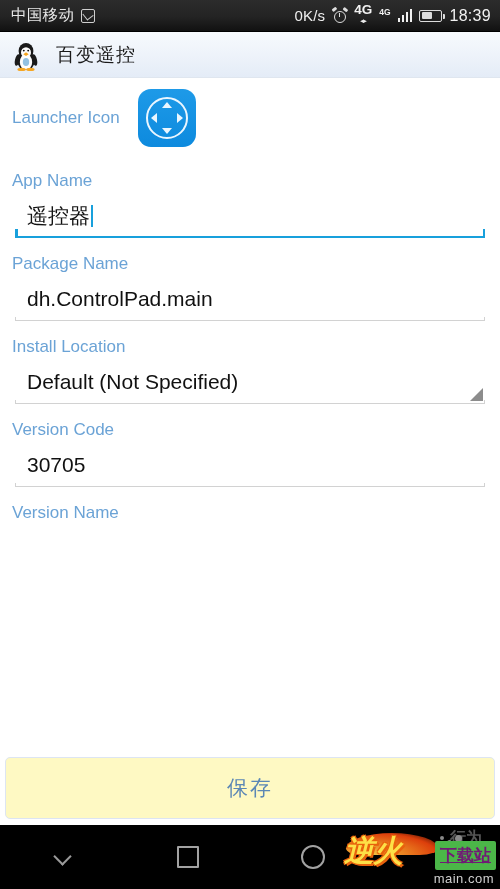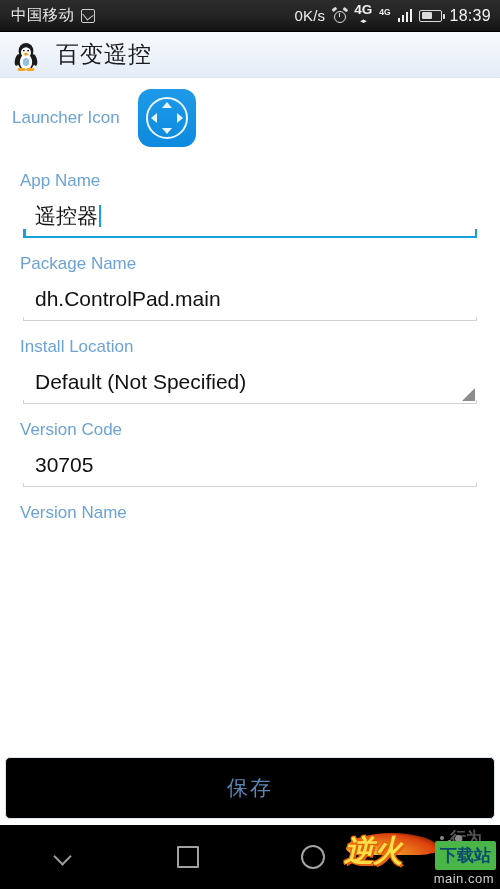--- a/index.html
+++ b/index.html
@@ -60,42 +60,42 @@
   .clock { font-size: 16px; color: #f2f2f2; letter-spacing: .3px; }
 
   
   .titlebar {
     height: 46px; width: 100%;
     background: linear-gradient(to bottom, #f7fafd 0%, #eef3fa 50%, #e4ecf7 100%);
     display: flex; align-items: center; padding-left: 11px;
     border-bottom: 1px solid #dfe6ef;
   }
   .tux { width: 30px; height: 32px; position: relative; flex: none; }
-  .app-title { font-size: 23px; color: #1a1a1a; margin-left: 15px; letter-spacing: 1px; font-weight: 500; }
+  .app-title { font-size: 19px; color: #1a1a1a; margin-left: 15px; letter-spacing: 1px; font-weight: 500; }
 
   
   .content { position: absolute; top: 78px; left: 0; right: 0; bottom: 64px; background: #fff; }
   .launcher-row { display: flex; align-items: center; padding: 11px 0 8px 12px; }
   .launcher-label { font-size: 17px; color: #6ba3d6; }
   .dpad-icon {
     width: 58px; height: 58px; margin-left: 18px; border-radius: 13px;
     background: linear-gradient(to bottom, #1e9ae8 0%, #0d8ade 100%);
     position: relative; flex: none;
   }
   .dpad-ring {
     position: absolute; left: 50%; top: 50%; transform: translate(-50%,-50%);
     width: 42px; height: 42px; border: 2px solid #eaf6ff; border-radius: 50%;
   }
   .dpad-ring i { position: absolute; width: 0; height: 0; }
   .dp-up { left: 50%; top: 3px; margin-left: -5px; border-left: 5px solid transparent; border-right: 5px solid transparent; border-bottom: 6px solid #eaf6ff; }
   .dp-dn { left: 50%; bottom: 3px; margin-left: -5px; border-left: 5px solid transparent; border-right: 5px solid transparent; border-top: 6px solid #eaf6ff; }
   .dp-lf { top: 50%; left: 3px; margin-top: -5px; border-top: 5px solid transparent; border-bottom: 5px solid transparent; border-right: 6px solid #eaf6ff; }
   .dp-rt { top: 50%; right: 3px; margin-top: -5px; border-top: 5px solid transparent; border-bottom: 5px solid transparent; border-left: 6px solid #eaf6ff; }
 
-  .field { padding: 0 19px; margin-top: 16px; }
+  .field { padding: 0 11px; margin-top: 16px; }
   .field-label { font-size: 17px; color: #6ba3d6; padding-left: 1px; }
   .field-box { position: relative; margin-top: 7px; height: 40px; }
   .field-value {
     font-size: 21px; color: #111; padding-left: 16px; line-height: 36px;
     white-space: nowrap; overflow: hidden;
   }
   .underline-grey { position: absolute; left: 4px; right: 4px; bottom: 0; height: 1px; background: #d2d2d2; }
   .underline-grey::before, .underline-grey::after {
     content:""; position:absolute; bottom:0; width:1px; height:4px; background:#d2d2d2;
   }
@@ -111,21 +111,21 @@
 
   .spinner-tri {
     position: absolute; right: 6px; bottom: 3px; width: 0; height: 0;
     border-left: 13px solid transparent; border-bottom: 13px solid #8c8c8c;
   }
 
   
   .buttons { position: absolute; left: 0; right: 0; bottom: 64px; display: flex; gap: 5px; padding: 0 5px 6px 5px; }
   .btn {
     flex: 1; height: 62px; border-radius: 5px;
-    background: #000000; border: 1px solid #dde5f2;
+    background: #fef9c3; border: 1px solid #dde5f2;
     display: flex; align-items: center; justify-content: center;
     color: #5b87b5; font-size: 21px; letter-spacing: 2px;
   }
 
   
   .navbar { position: absolute; left: 0; right: 0; bottom: 0; height: 64px; background: #000; display: flex; align-items: center; }
   .nav-btn { flex: 1; display: flex; align-items: center; justify-content: center; height: 100%; }
   .chev { width: 17px; height: 17px; position: relative; }
   .chev::after {
     content:""; position:absolute; left:2px; top:1px; width:11px; height:11px;
@@ -141,21 +141,21 @@
     font-size: 30px; font-weight: bold; color: #fde047; letter-spacing: -1px;
     text-shadow: 2px 2px 0 #e8620c, -1px -1px 0 #e8620c, 1px -1px 0 #e8620c, -1px 1px 0 #e8620c;
     font-style: italic;
   }
   .wm-flame {
     position: absolute; left: 6px; bottom: 32px; width: 92px; height: 22px;
     background: radial-gradient(ellipse at 25% 100%, #ffd24a 0%, #f58220 40%, #e8420c 70%, rgba(232,66,12,0) 100%);
     border-radius: 50% 50% 20% 20% / 70% 70% 30% 30%;
     opacity: .95;
   }
-  .wm-green { position: absolute; right: 2px; bottom: 17px; background: #4bb648; color: #0c4a6e; font-size: 17px; font-weight: bold; padding: 3px 5px; border-radius: 2px; letter-spacing: 0px; }
+  .wm-green { position: absolute; right: 2px; bottom: 17px; background: #4bb648; color: #701a75; font-size: 17px; font-weight: bold; padding: 3px 5px; border-radius: 2px; letter-spacing: 0px; text-decoration: underline; }
   .wm-url { position: absolute; right: 4px; bottom: 1px; font-size: 13px; color: #cfcfcf; letter-spacing: .5px; }
   .wm-faint { position: absolute; right: 16px; bottom: 38px; font-size: 16px; color: #555; font-weight: bold; }
   .wm-dots { position: absolute; right: 36px; bottom: 30px; width: 40px; height: 22px; }
   .wm-dots i { position: absolute; background: #8a8a8a; border-radius: 50%; }
 </style>
 </head>
 <body>
 
 <div id="screen">
 

